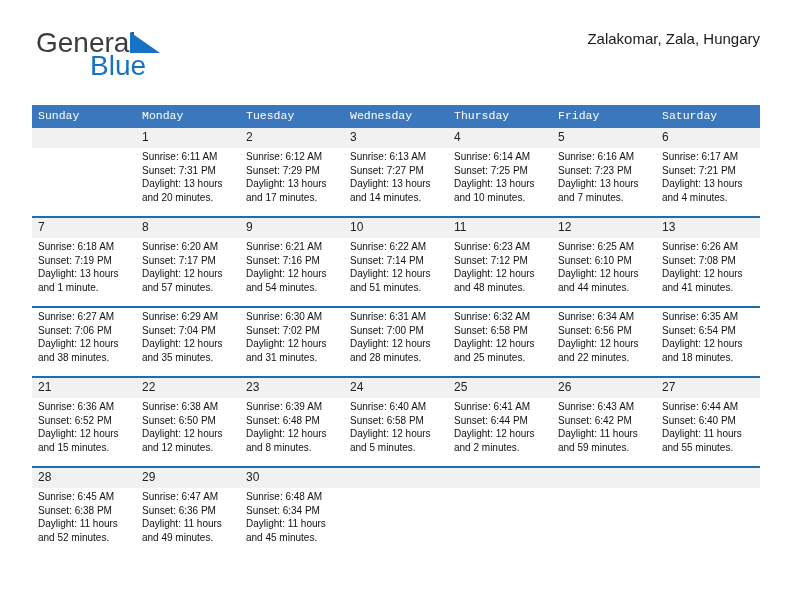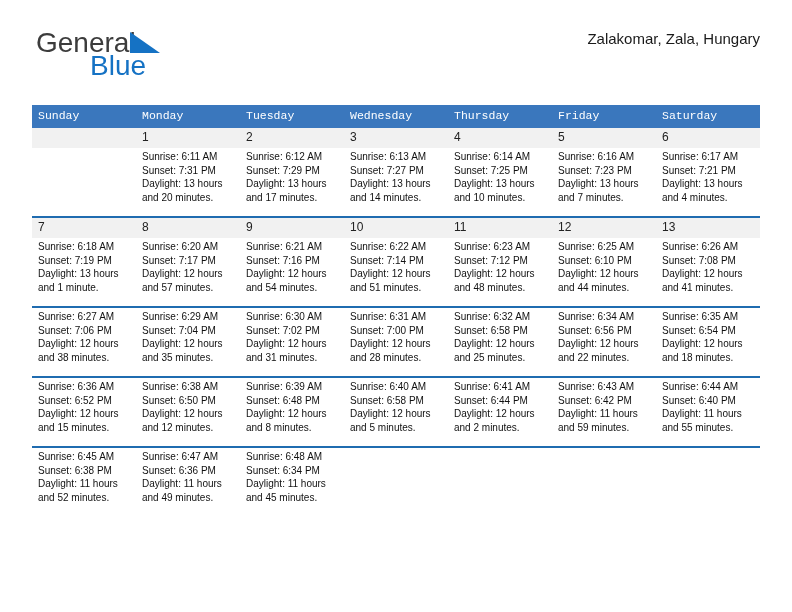--- a/index.html
+++ b/index.html
@@ -335,20 +335,29 @@
           <div>Sunrise: 6:35 AM</div>
           <div>Sunset: 6:54 PM</div>
           <div>Daylight: 12 hours</div>
           <div>and 18 minutes.</div>
         </td>
       </tr>
 
       <tr class="week-sep">
           <td colspan="7"></td>
         </tr>
+      <tr class="daynum-row">
+        <td>21</td>
+        <td>22</td>
+        <td>23</td>
+        <td>24</td>
+        <td>25</td>
+        <td>26</td>
+        <td>27</td>
+      </tr>
       <tr class="detail-row">
         <td>
           <div>Sunrise: 6:36 AM</div>
           <div>Sunset: 6:52 PM</div>
           <div>Daylight: 12 hours</div>
           <div>and 15 minutes.</div>
         </td>
         <td>
           <div>Sunrise: 6:38 AM</div>
           <div>Sunset: 6:50 PM</div>
@@ -383,20 +392,29 @@
           <div>Sunrise: 6:44 AM</div>
           <div>Sunset: 6:40 PM</div>
           <div>Daylight: 11 hours</div>
           <div>and 55 minutes.</div>
         </td>
       </tr>
 
       <tr class="week-sep">
           <td colspan="7"></td>
         </tr>
+      <tr class="daynum-row">
+        <td>28</td>
+        <td>29</td>
+        <td>30</td>
+        <td></td>
+        <td></td>
+        <td></td>
+        <td></td>
+      </tr>
       <tr class="detail-row">
         <td>
           <div>Sunrise: 6:45 AM</div>
           <div>Sunset: 6:38 PM</div>
           <div>Daylight: 11 hours</div>
           <div>and 52 minutes.</div>
         </td>
         <td>
           <div>Sunrise: 6:47 AM</div>
           <div>Sunset: 6:36 PM</div>

